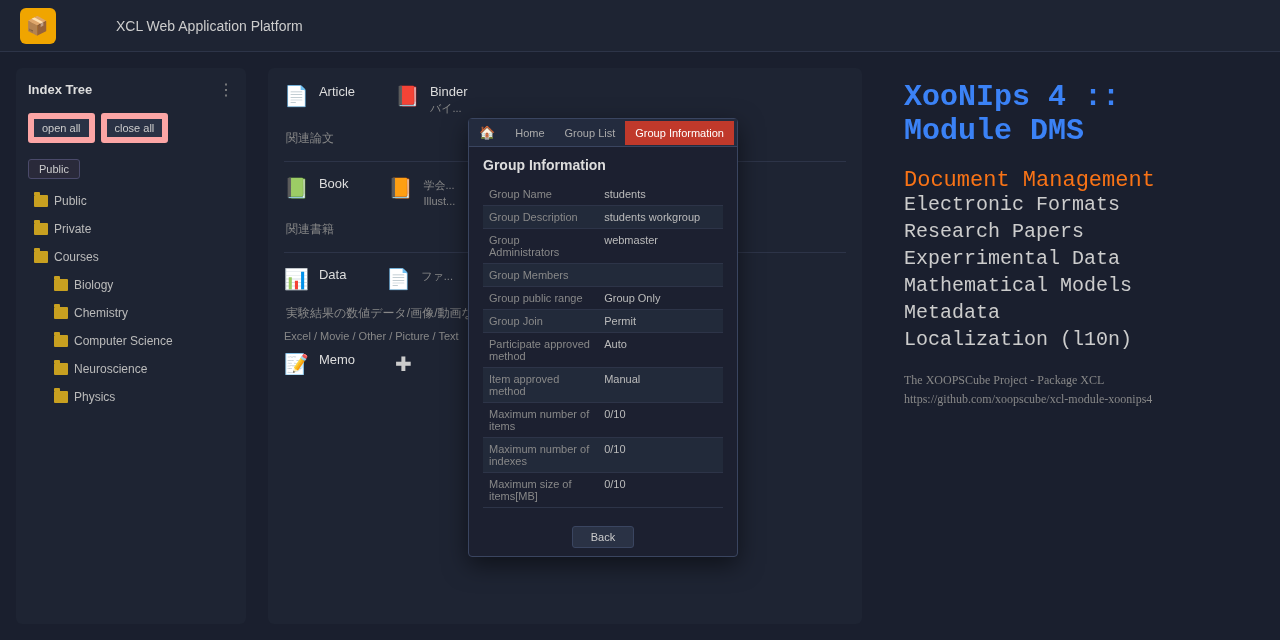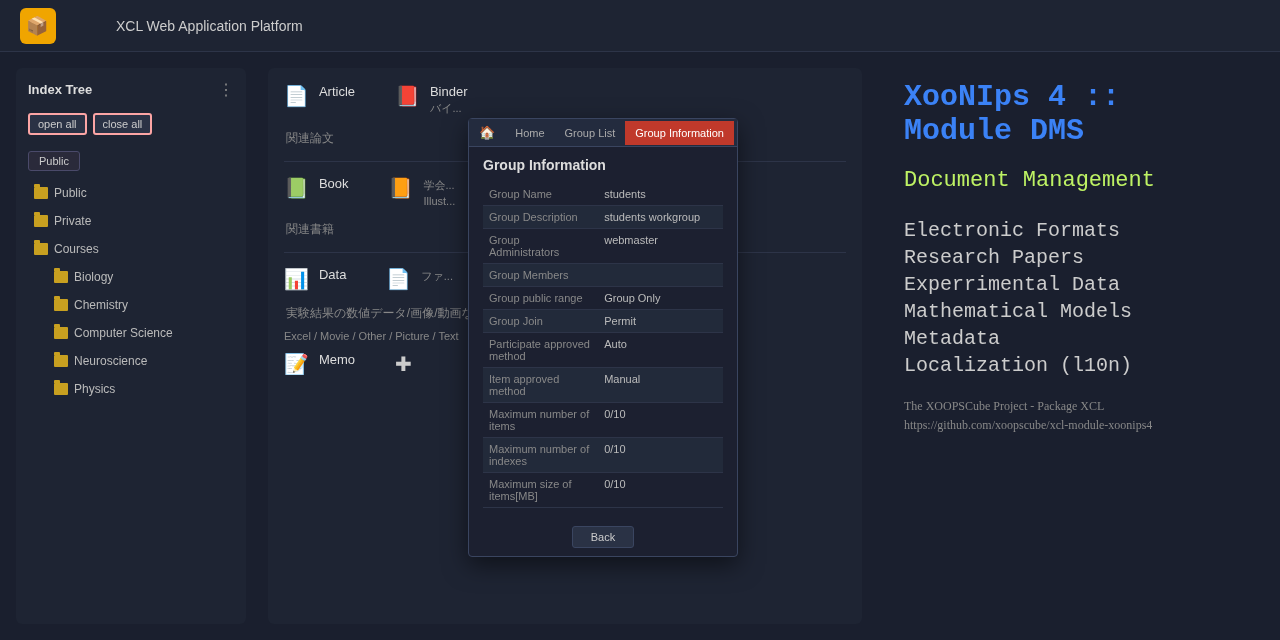--- a/index.html
+++ b/index.html
@@ -71,21 +71,21 @@
       font-size: 13px;
       font-weight: bold;
       color: #ddd;
     }
     .sidebar-controls {
       display: flex;
       gap: 6px;
     }
     .sidebar-btn {
       background: #2a3245;
-      border: 2px solid #fca5a5;
+      border: 6px solid #fca5a5;
       color: #ccc;
       font-size: 11px;
       padding: 3px 8px;
       border-radius: 3px;
       cursor: pointer;
       text-align: right;
     }
 
     .public-badge {
       background: #2a2a3a;
@@ -263,22 +263,22 @@
     }
     .right-title {
       font-size: 30px;
       font-weight: bold;
       color: #3b82f6;
       margin-bottom: 20px;
       font-family: 'Courier New', monospace;
     }
     .right-subtitle {
       font-size: 22px;
-      color: #bef264;
-      margin-bottom: 26px;
+      color: #f97316;
+      margin-bottom: 0;
       font-family: 'Courier New', monospace;
     }
     .feature-list {
       list-style: none;
       margin-bottom: 20px;
     }
     .feature-list li {
       font-size: 20px;
       color: #ccc;
       margin-bottom: 4px;

